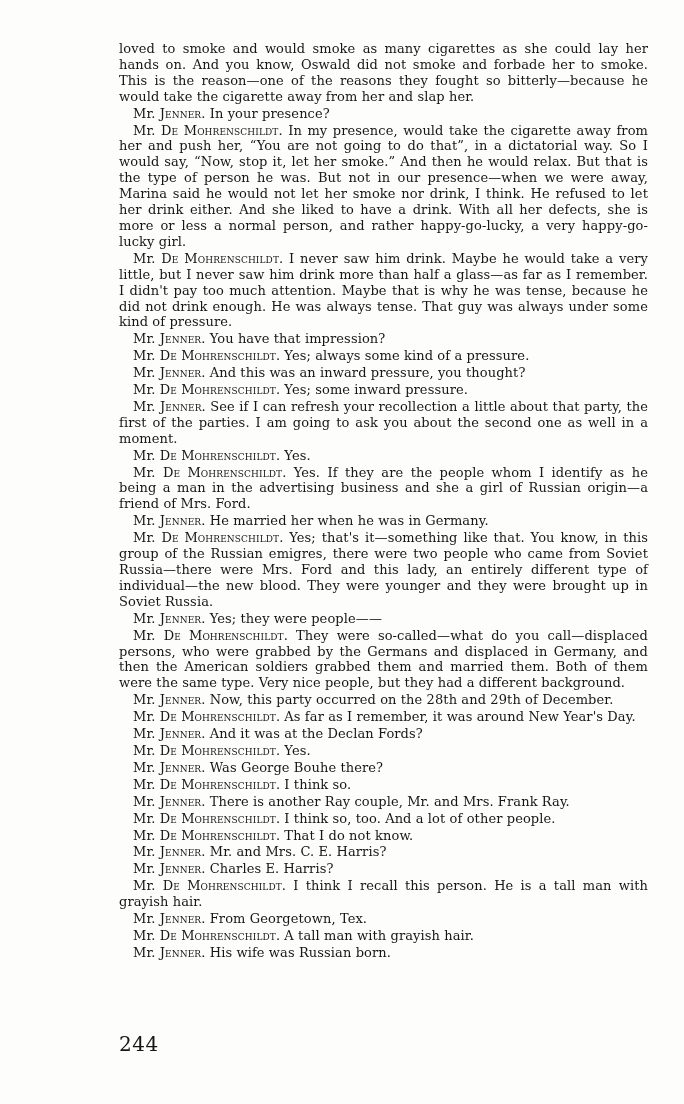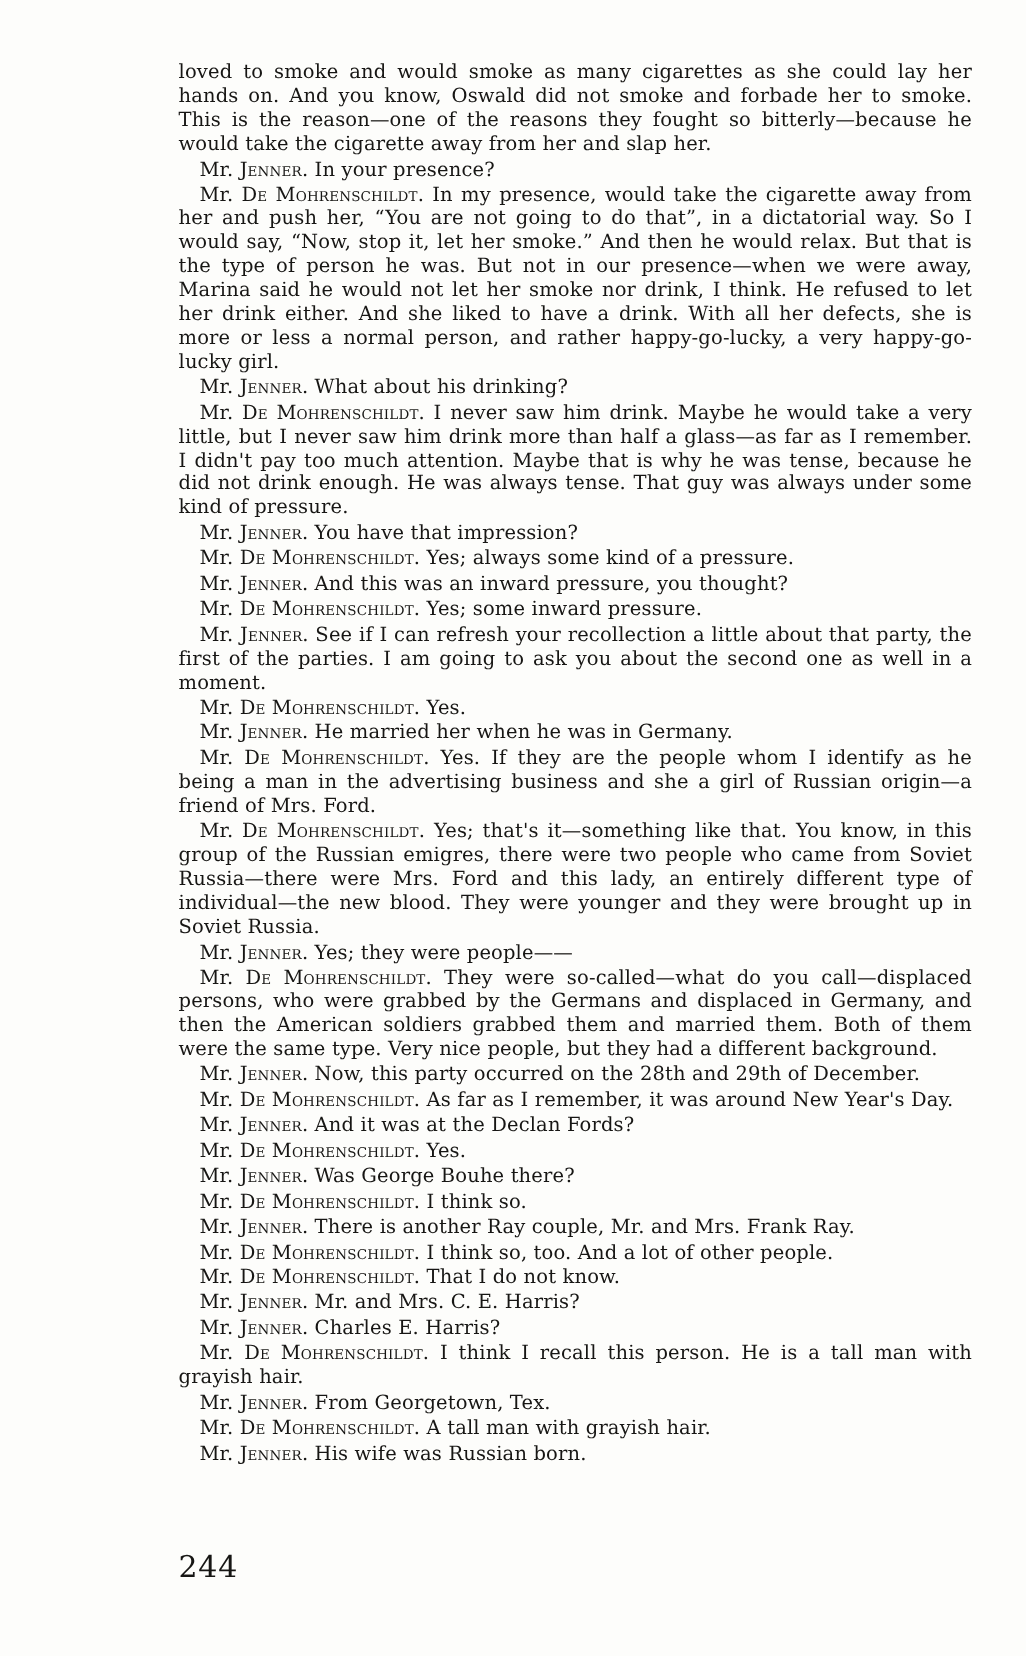--- a/index.html
+++ b/index.html
@@ -50,30 +50,29 @@
   }
 </style>
 </head>
 <body>
 
 <div class="page">
   <div class="text-block" id="dialogue">
       <p class="para cont">loved to smoke and would smoke as many cigarettes as she could lay her hands on. And you know, Oswald did not smoke and forbade her to smoke. This is the reason—one of the reasons they fought so bitterly—because he would take the cigarette away from her and slap her.</p>
       <p class="para speech"><span class="speaker">Mr. <span class="sc">Jenner</span>.</span> In your presence?</p>
       <p class="para speech"><span class="speaker">Mr. <span class="sc">De Mohrenschildt</span>.</span> In my presence, would take the cigarette away from her and push her, “You are not going to do that”, in a dictatorial way. So I would say, “Now, stop it, let her smoke.” And then he would relax. But that is the type of person he was. But not in our presence—when we were away, Marina said he would not let her smoke nor drink, I think. He refused to let her drink either. And she liked to have a drink. With all her defects, she is more or less a normal person, and rather happy-go-lucky, a very happy-go-lucky girl.</p>
-      <p class="para speech"><span class="speaker">Mr. <span class="sc">Jenner</span>.</span> What about his drinking?</p>
       <p class="para speech"><span class="speaker">Mr. <span class="sc">De Mohrenschildt</span>.</span> I never saw him drink. Maybe he would take a very little, but I never saw him drink more than half a glass—as far as I remember. I didn't pay too much attention. Maybe that is why he was tense, because he did not drink enough. He was always tense. That guy was always under some kind of pressure.</p>
       <p class="para speech"><span class="speaker">Mr. <span class="sc">Jenner</span>.</span> You have that impression?</p>
       <p class="para speech"><span class="speaker">Mr. <span class="sc">De Mohrenschildt</span>.</span> Yes; always some kind of a pressure.</p>
       <p class="para speech"><span class="speaker">Mr. <span class="sc">Jenner</span>.</span> And this was an inward pressure, you thought?</p>
       <p class="para speech"><span class="speaker">Mr. <span class="sc">De Mohrenschildt</span>.</span> Yes; some inward pressure.</p>
       <p class="para speech"><span class="speaker">Mr. <span class="sc">Jenner</span>.</span> See if I can refresh your recollection a little about that party, the first of the parties. I am going to ask you about the second one as well in a moment.</p>
       <p class="para speech"><span class="speaker">Mr. <span class="sc">De Mohrenschildt</span>.</span> Yes.</p>
+      <p class="para speech"><span class="speaker">Mr. <span class="sc">De Mohrenschildt</span>.</span> Yes. If they are the people whom I identify as he being a man in the advertising business and she a girl of Russian origin—a friend of Mrs. Ford.</p>
       <p class="para speech"><span class="speaker">Mr. <span class="sc">Jenner</span>.</span> He married her when he was in Germany.</p>
-      <p class="para speech"><span class="speaker">Mr. <span class="sc">De Mohrenschildt</span>.</span> Yes. If they are the people whom I identify as he being a man in the advertising business and she a girl of Russian origin—a friend of Mrs. Ford.</p>
       <p class="para speech"><span class="speaker">Mr. <span class="sc">De Mohrenschildt</span>.</span> Yes; that's it—something like that. You know, in this group of the Russian emigres, there were two people who came from Soviet Russia—there were Mrs. Ford and this lady, an entirely different type of individual—the new blood. They were younger and they were brought up in Soviet Russia.</p>
       <p class="para speech"><span class="speaker">Mr. <span class="sc">Jenner</span>.</span> Yes; they were people——</p>
       <p class="para speech"><span class="speaker">Mr. <span class="sc">De Mohrenschildt</span>.</span> They were so-called—what do you call—displaced persons, who were grabbed by the Germans and displaced in Germany, and then the American soldiers grabbed them and married them. Both of them were the same type. Very nice people, but they had a different background.</p>
       <p class="para speech"><span class="speaker">Mr. <span class="sc">Jenner</span>.</span> Now, this party occurred on the 28th and 29th of December.</p>
       <p class="para speech"><span class="speaker">Mr. <span class="sc">De Mohrenschildt</span>.</span> As far as I remember, it was around New Year's Day.</p>
       <p class="para speech"><span class="speaker">Mr. <span class="sc">Jenner</span>.</span> And it was at the Declan Fords?</p>
       <p class="para speech"><span class="speaker">Mr. <span class="sc">De Mohrenschildt</span>.</span> Yes.</p>
       <p class="para speech"><span class="speaker">Mr. <span class="sc">Jenner</span>.</span> Was George Bouhe there?</p>
       <p class="para speech"><span class="speaker">Mr. <span class="sc">De Mohrenschildt</span>.</span> I think so.</p>
       <p class="para speech"><span class="speaker">Mr. <span class="sc">Jenner</span>.</span> There is another Ray couple, Mr. and Mrs. Frank Ray.</p>

